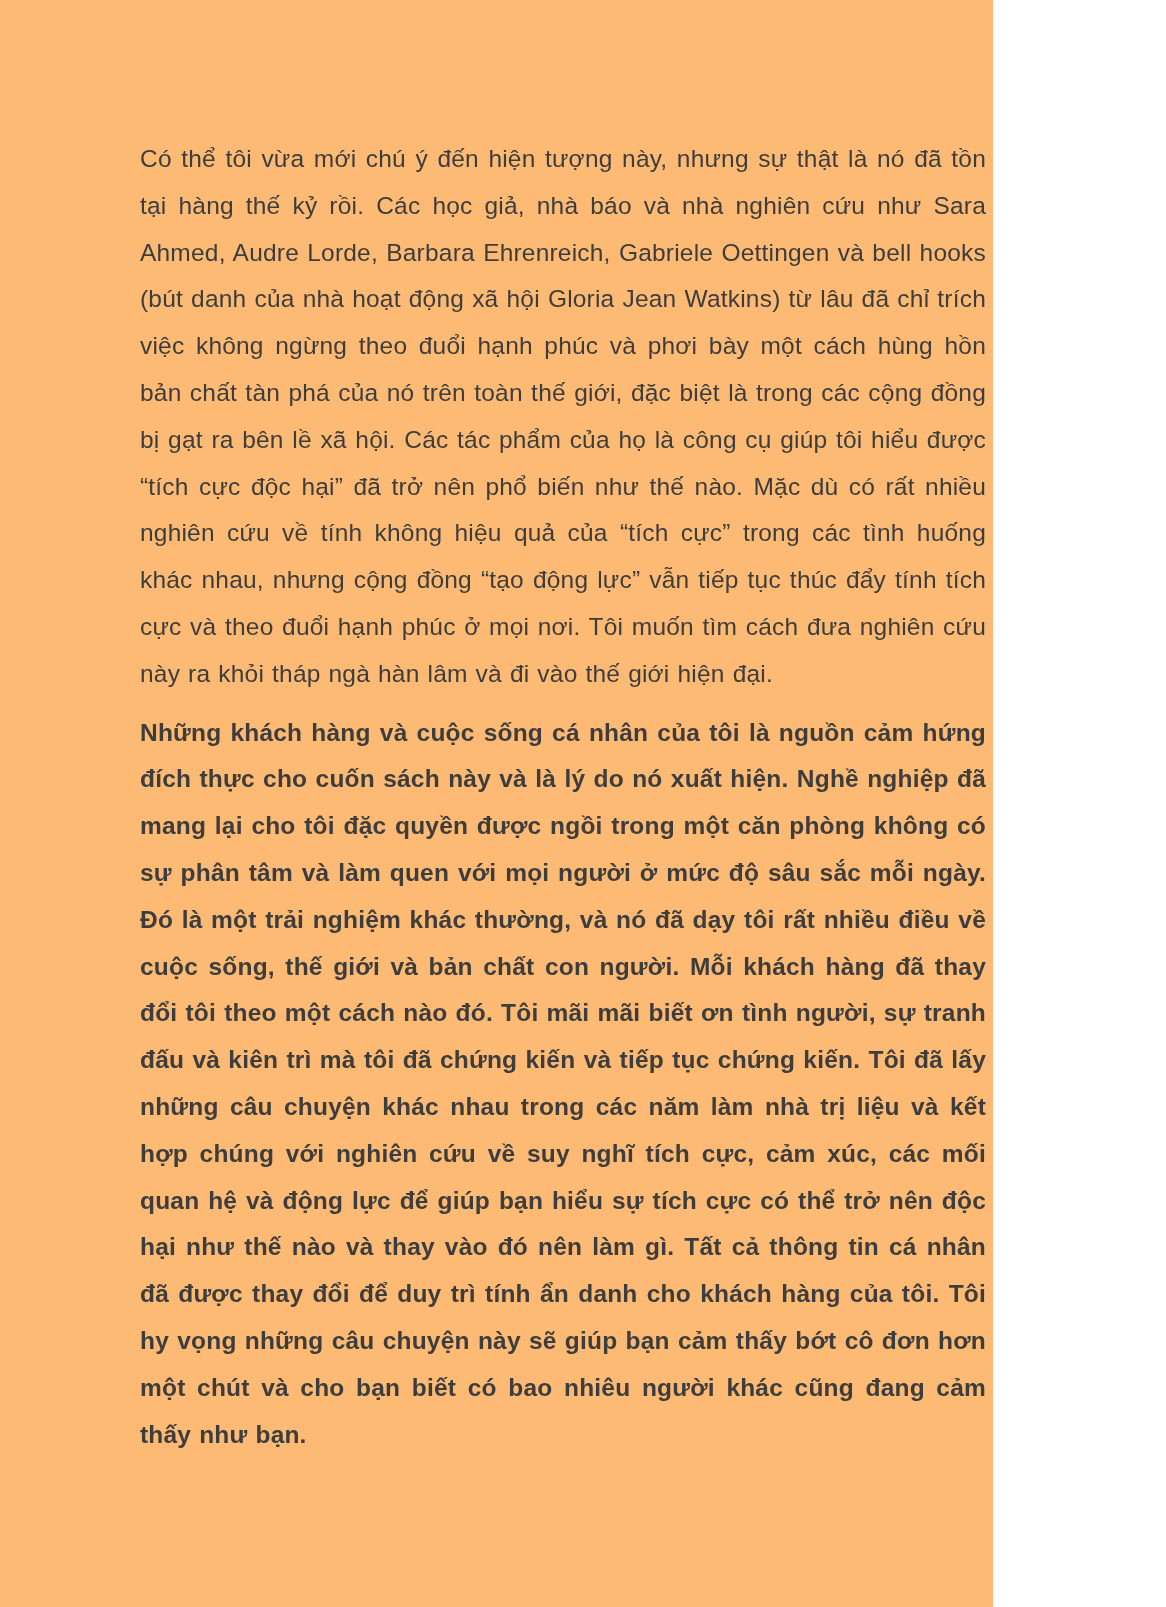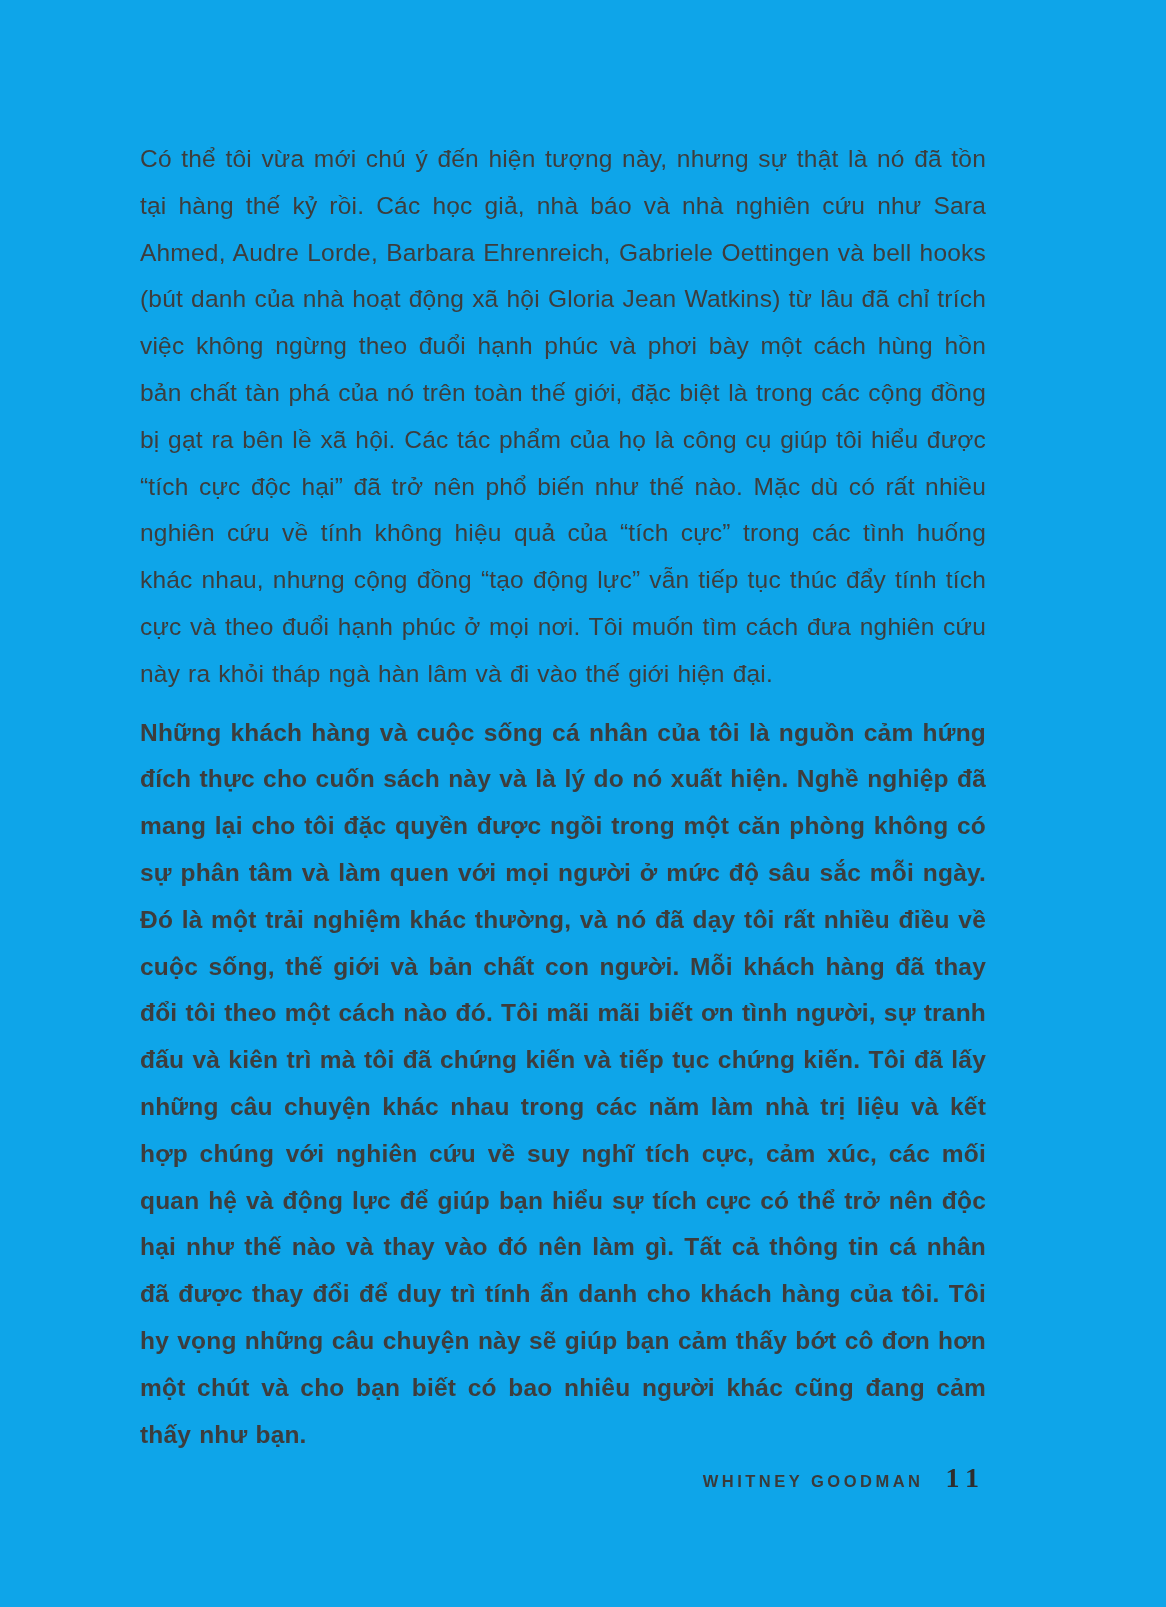--- a/index.html
+++ b/index.html
@@ -4,23 +4,23 @@
 <style>
   * { margin: 0; padding: 0; box-sizing: border-box; }
   html, body { background: #ffffff; }
   body {
     width: 1166px;
     height: 1607px;
     overflow: hidden;
   }
   .page {
     position: relative;
-    width: 1166px;
+    width: 993px;
     height: 1607px;
-    background: #0ea5e9;
+    background: #fdba74;
     font-family: "Liberation Sans", sans-serif;
     color: #3d3d3d;
   }
   .content {
     position: absolute;
     top: 136px;
     left: 140px;
     width: 846px;
     font-size: 24.5px;
     line-height: 46.8px;
@@ -57,17 +57,13 @@
   }
 </style>
 </head>
 <body>
 
 <div class="page">
   <div class="content">
     <p>Có thể tôi vừa mới chú ý đến hiện tượng này, nhưng sự thật là nó đã tồn tại hàng thế kỷ rồi. Các học giả, nhà báo và nhà nghiên cứu như Sara Ahmed, Audre Lorde, Barbara Ehrenreich, Gabriele Oettingen và bell hooks (bút danh của nhà hoạt động xã hội Gloria Jean Watkins) từ lâu đã chỉ trích việc không ngừng theo đuổi hạnh phúc và phơi bày một cách hùng hồn bản chất tàn phá của nó trên toàn thế giới, đặc biệt là trong các cộng đồng bị gạt ra bên lề xã hội. Các tác phẩm của họ là công cụ giúp tôi hiểu được “tích cực độc hại” đã trở nên phổ biến như thế nào. Mặc dù có rất nhiều nghiên cứu về tính không hiệu quả của “tích cực” trong các tình huống khác nhau, nhưng cộng đồng “tạo động lực” vẫn tiếp tục thúc đẩy tính tích cực và theo đuổi hạnh phúc ở mọi nơi. Tôi muốn tìm cách đưa nghiên cứu này ra khỏi tháp ngà hàn lâm và đi vào thế giới hiện đại.</p>
     <p>Những khách hàng và cuộc sống cá nhân của tôi là nguồn cảm hứng đích thực cho cuốn sách này và là lý do nó xuất hiện. Nghề nghiệp đã mang lại cho tôi đặc quyền được ngồi trong một căn phòng không có sự phân tâm và làm quen với mọi người ở mức độ sâu sắc mỗi ngày. Đó là một trải nghiệm khác thường, và nó đã dạy tôi rất nhiều điều về cuộc sống, thế giới và bản chất con người. Mỗi khách hàng đã thay đổi tôi theo một cách nào đó. Tôi mãi mãi biết ơn tình người, sự tranh đấu và kiên trì mà tôi đã chứng kiến và tiếp tục chứng kiến. Tôi đã lấy những câu chuyện khác nhau trong các năm làm nhà trị liệu và kết hợp chúng với nghiên cứu về suy nghĩ tích cực, cảm xúc, các mối quan hệ và động lực để giúp bạn hiểu sự tích cực có thể trở nên độc hại như thế nào và thay vào đó nên làm gì. Tất cả thông tin cá nhân đã được thay đổi để duy trì tính ẩn danh cho khách hàng của tôi. Tôi hy vọng những câu chuyện này sẽ giúp bạn cảm thấy bớt cô đơn hơn một chút và cho bạn biết có bao nhiêu người khác cũng đang cảm thấy như bạn.</p>
   </div>
-  <div class="footer">
-    <span class="author">WHITNEY GOODMAN</span>
-    <span class="pagenum">11</span>
-  </div>
 </div>
 
 </body></html>

